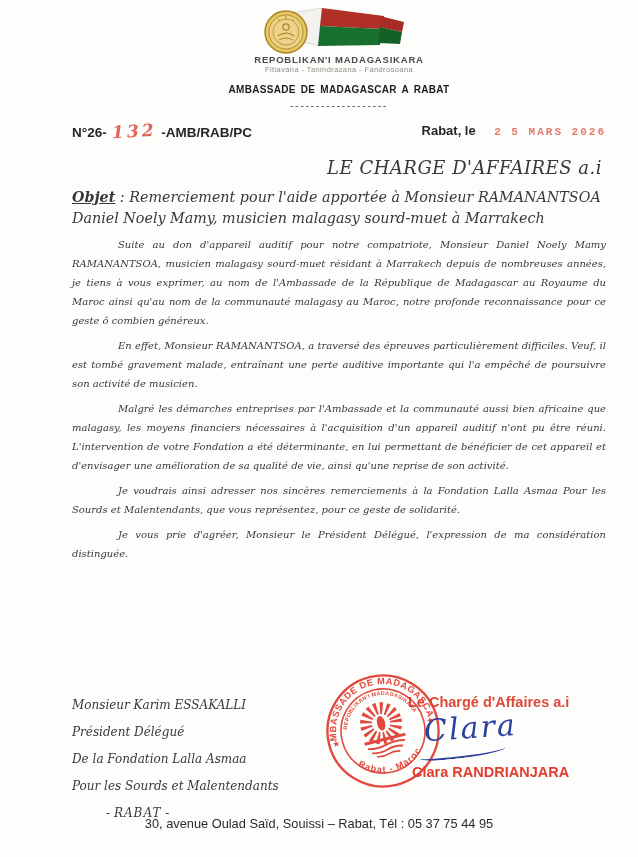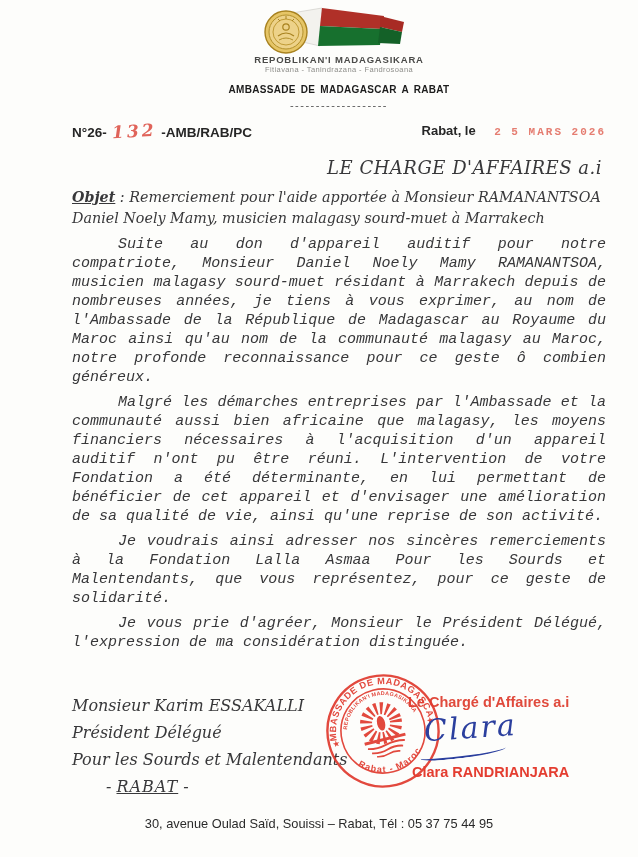--- a/index.html
+++ b/index.html
@@ -34,27 +34,27 @@
     font-family:"Liberation Mono", monospace; font-weight:bold;
     color:#e57d71; font-size:11px; letter-spacing:2px; margin-left:14px;
   }
 
   
   .script { font-family:"DejaVu Serif", serif; font-style:italic; color:#38383a; }
   .sender-title { margin-top:13px; text-align:right; font-size:18px; letter-spacing:.5px; line-height:20px; padding-right:4px; }
   .subject { margin-top:9px; font-size:14.3px; line-height:21px; }
   .subject-label { text-decoration:underline;font-weight:bold; }
   .salutation { margin-top:8px; font-size:14.3px; line-height:20px; text-indent:46px; }
-  .para { margin-top:6px; font-size:15px; line-height:19px; text-align:justify; text-indent:46px;font-family:Liberation Mono, monospace; }
+  .para { margin-top:6px; font-size:10px; line-height:19px; text-align:justify; text-indent:46px; }
 
   
   .closing { position:absolute; left:72px; top:692px; width:520px; height:130px; }
-  .recipient { font-size:16px; line-height:27px; }
+  .recipient { font-size:12px; line-height:27px; }
   .recipient-city { padding-left:34px; }
-  .recipient-city .city { text-decoration:underline; letter-spacing:1px; }
+  .recipient-city .city { letter-spacing:1px; }
 
   .seal-svg { position:absolute; left:252px; top:-20px; transform:rotate(-14deg); opacity:.92; }
   .sig-title { position:absolute; left:336px; top:2px; font-size:14.5px; font-weight:bold; color:#e04a3c; white-space:nowrap; }
   .sig-hand {
     position:absolute; left:352px; top:18px;
     font-family:"DejaVu Serif", serif; font-style:italic;
     font-size:30px; color:#2b3f9e; letter-spacing:2px; transform:rotate(-4deg);
   }
   .sig-flourish {
     position:absolute; left:348px; top:56px; width:86px; height:10px;
@@ -105,29 +105,31 @@
   </div>
 
   <div class="sender-title script">LE CHARGE D'AFFAIRES a.i</div>
 
   <div class="subject script">
     <span class="subject-label">Objet</span><span> : Remerciement pour l'aide apportée à Monsieur RAMANANTSOA Daniel Noely Mamy, musicien malagasy sourd-muet à Marrakech</span>
   </div>
 
 
   <p class="para script">Suite au don d'appareil auditif pour notre compatriote, Monsieur Daniel Noely Mamy RAMANANTSOA, musicien malagasy sourd-muet résidant à Marrakech depuis de nombreuses années, je tiens à vous exprimer, au nom de l'Ambassade de la République de Madagascar au Royaume du Maroc ainsi qu'au nom de la communauté malagasy au Maroc, notre profonde reconnaissance pour ce geste ô combien généreux.</p>
+  <p class="para script">En effet, Monsieur RAMANANTSOA, a traversé des épreuves particulièrement difficiles. Veuf, il est tombé gravement malade, entraînant une perte auditive importante qui l'a empêché de poursuivre son activité de musicien.</p>
   <p class="para script">Malgré les démarches entreprises par l'Ambassade et la communauté aussi bien africaine que malagasy, les moyens financiers nécessaires à l'acquisition d'un appareil auditif n'ont pu être réuni. L'intervention de votre Fondation a été déterminante, en lui permettant de bénéficier de cet appareil et d'envisager une amélioration de sa qualité de vie, ainsi qu'une reprise de son activité.</p>
   <p class="para script">Je voudrais ainsi adresser nos sincères remerciements à la Fondation Lalla Asmaa Pour les Sourds et Malentendants, que vous représentez, pour ce geste de solidarité.</p>
   <p class="para script">Je vous prie d'agréer, Monsieur le Président Délégué, l'expression de ma considération distinguée.</p>
 
   <div class="closing">
 
     <div class="recipient script">
       <div>Monsieur Karim ESSAKALLI</div>
       <div>Président Délégué</div>
+      <div>De la Fondation Lalla Asmaa</div>
       <div>Pour les Sourds et Malentendants</div>
       <div class="recipient-city">
         <span>-</span>
         <span class="city">RABAT</span>
         <span>-</span>
       </div>
     </div>
 
     <div class="sig-title">Le Chargé d'Affaires a.i</div>
 

